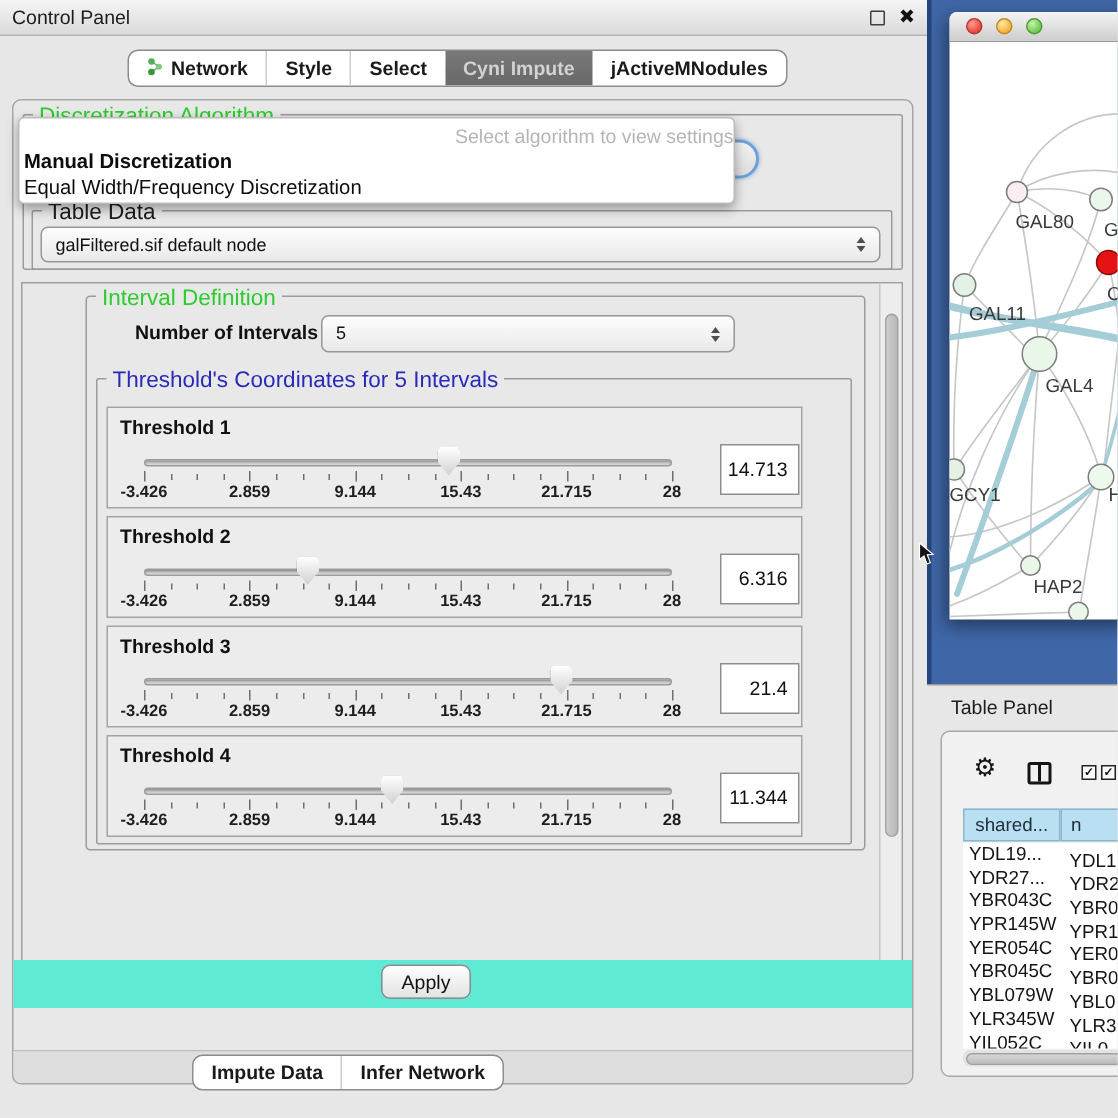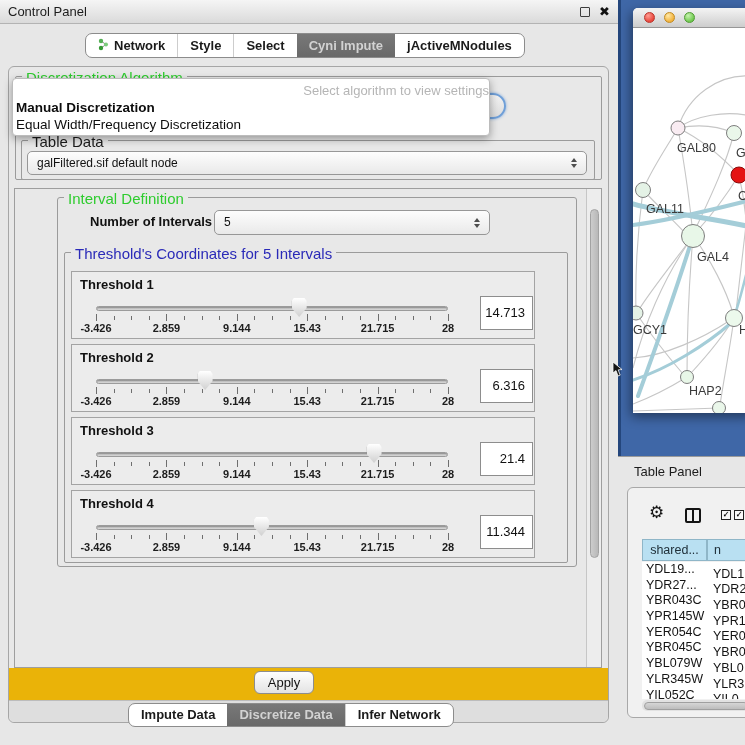--- a/index.html
+++ b/index.html
@@ -78,21 +78,21 @@
 
   
   .attr-title{position:absolute;left:8px;top:12px;font-size:13px;font-weight:700;color:#111}
   .listbox{position:absolute;left:9px;top:30px;width:447px;height:85px;background:#fff;border:1px solid #a3a3a3}
   .listbox .items{position:absolute;left:0;top:2px;right:13px}
   .listbox .item{font-size:13px;color:#141414;line-height:16.5px;padding-left:7px;white-space:nowrap}
   .mini-scroll{position:absolute;right:0;top:0;bottom:0;width:13px;background:#f0f0f0;border-left:1px solid #c9c9c9}
   .mini-thumb{position:absolute;left:2px;top:2px;width:8px;height:27px;border-radius:4px;background:#b7b0b0;border:1px solid #9d9d9d}
 
   
-  .apply-strip{position:absolute;left:9px;top:668px;width:599px;height:32px;background:#eab308}
+  .apply-strip{position:absolute;left:9px;top:640px;width:599px;height:32px;background:#5eead4}
   .apply-btn{position:absolute;left:245px;top:3px;width:60px;height:23px;border-radius:6px;
     background:linear-gradient(#fefefe,#e3e3e3);border:1px solid #8d8d8d;font-size:13px;color:#111;
     font-family:"Liberation Sans",sans-serif}
   .bottom-shade{position:absolute;left:9px;top:700px;width:599px;height:22px;background:#dedede;
     border-top:1px solid #bcbcbc;border-radius:0 0 6px 6px}
 
   
   .netpanel{position:absolute;left:618px;top:0;width:127px;height:456px;background:#3f67a7;
     border-left:3px solid #24467c}
   .netwindow{position:absolute;left:12px;top:8px;width:120px;height:405px;background:#fff;
@@ -346,21 +346,20 @@
       <div class="vthumb"></div>
     </div>
   </div>
 
   <div class="apply-strip">
     <button class="apply-btn">Apply</button>
   </div>
   <div class="bottom-shade"></div>
   <div class="tabbar" style="left:128px;top:703px;height:24px" id="bottom-tabs">
       <div class="tab" style="line-height: 22px;">Impute Data</div>
-      <div class="tab selected" style="line-height: 22px;">Discretize Data</div>
       <div class="tab sep" style="line-height: 22px;">Infer Network</div>
     </div>
 
   <div class="netpanel">
     <div class="netwindow">
       <div class="nettitle">
         <span class="light red"></span>
         <span class="light yellow"></span>
         <span class="light green"></span>
       </div>

